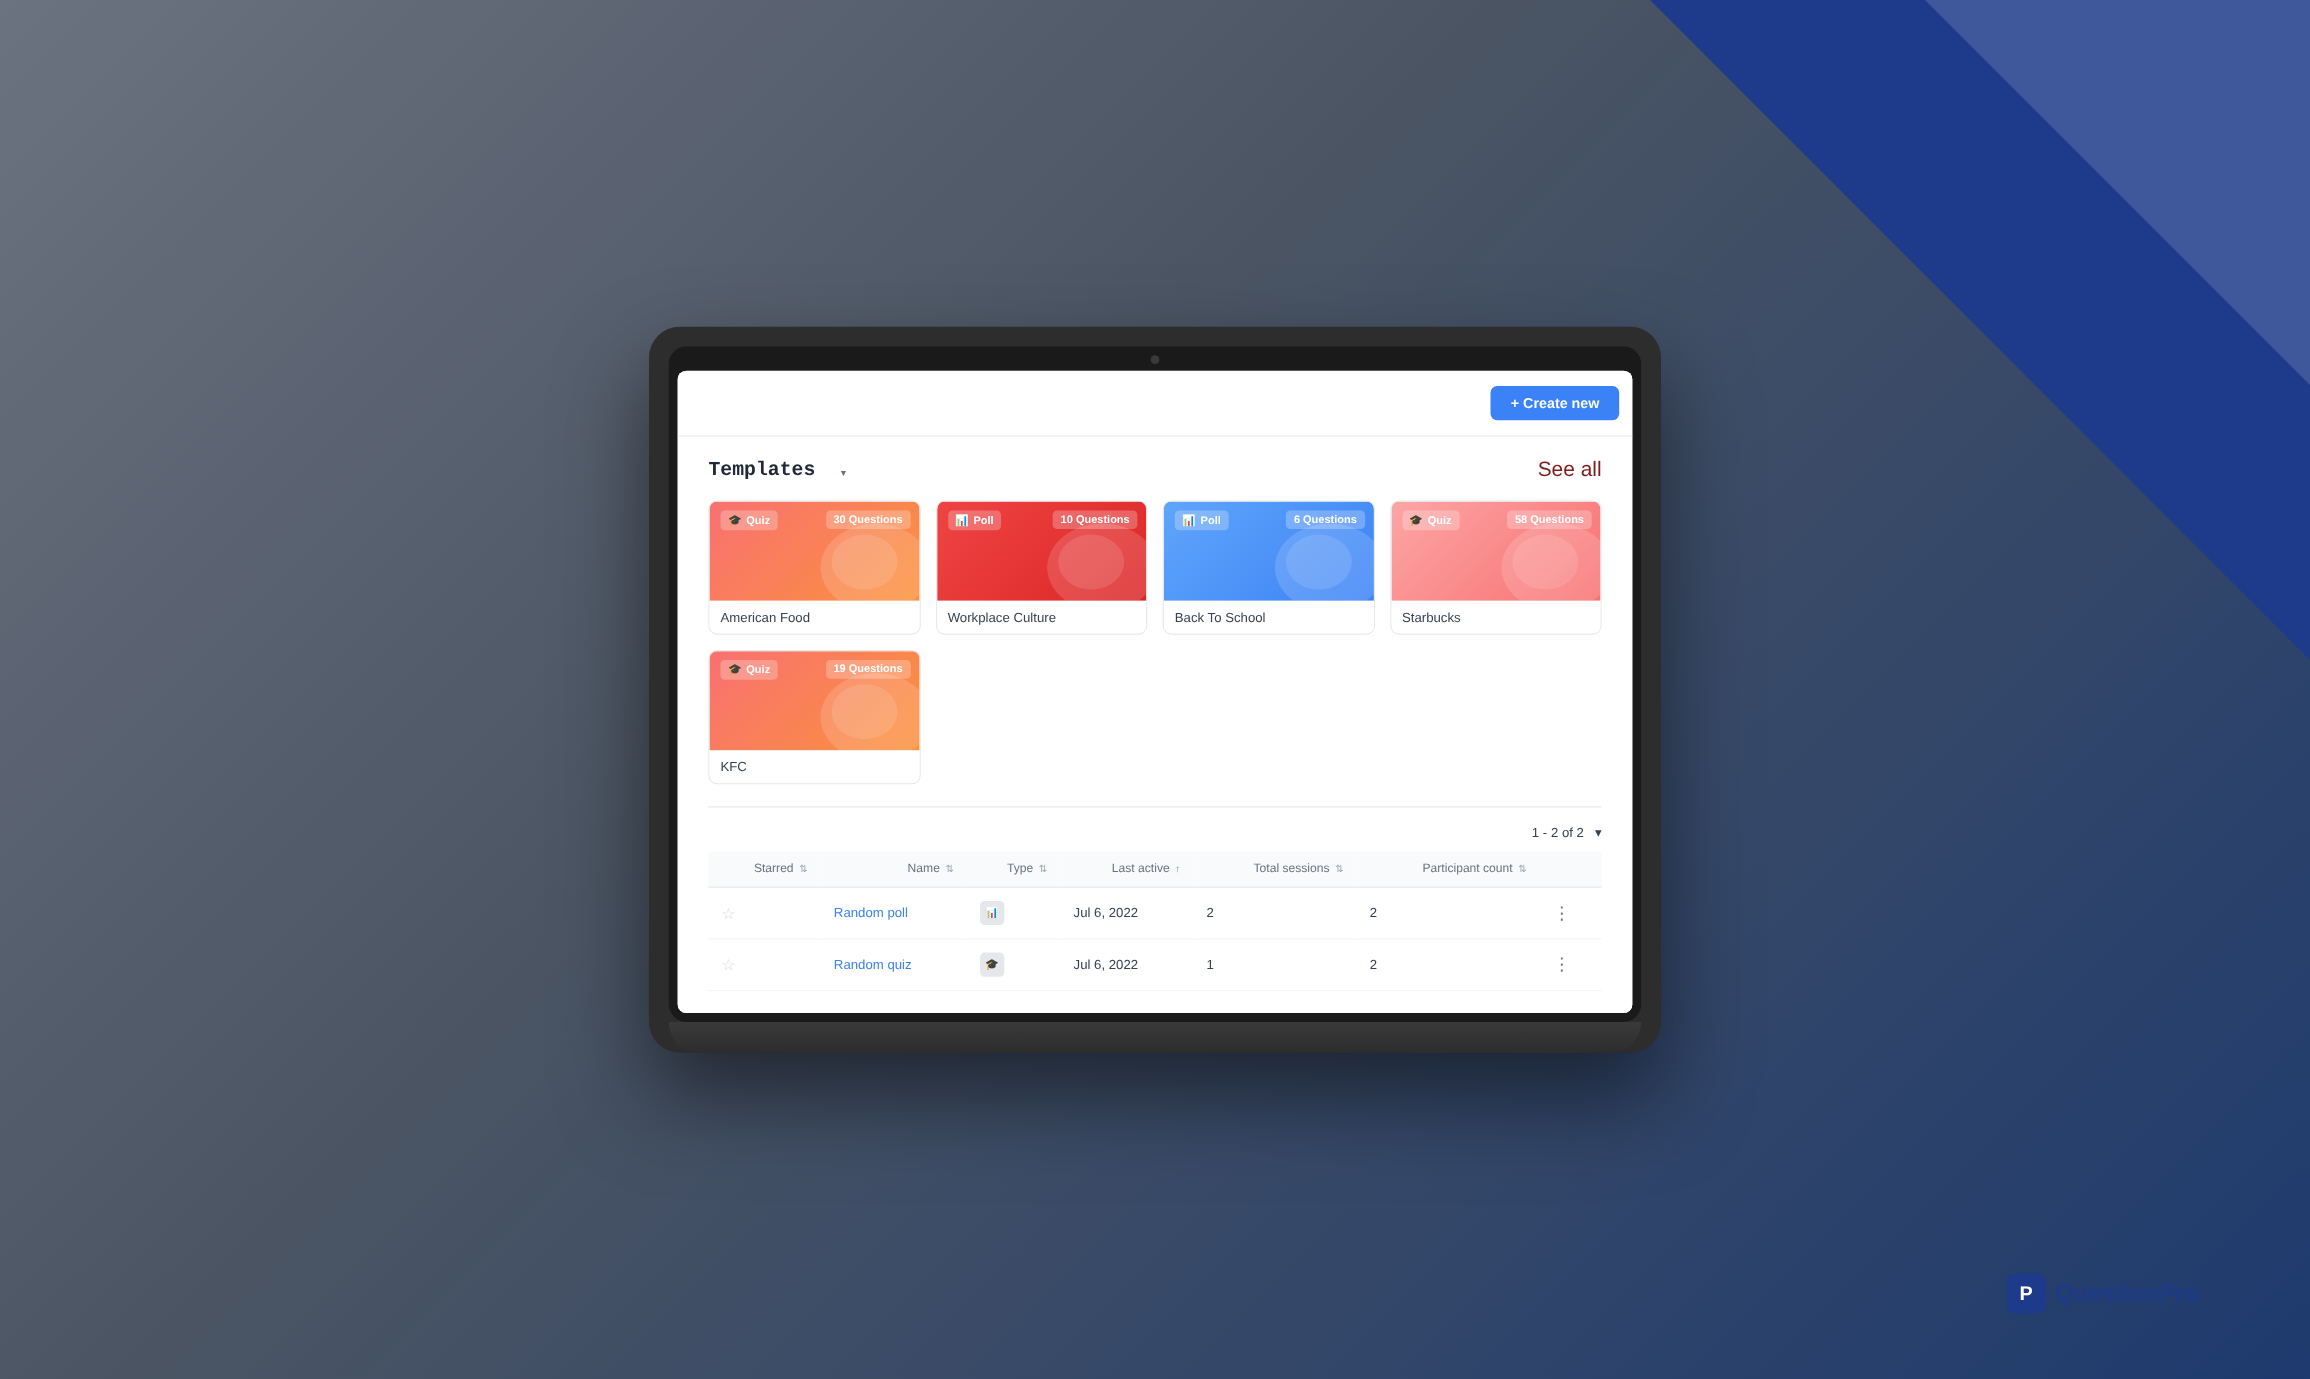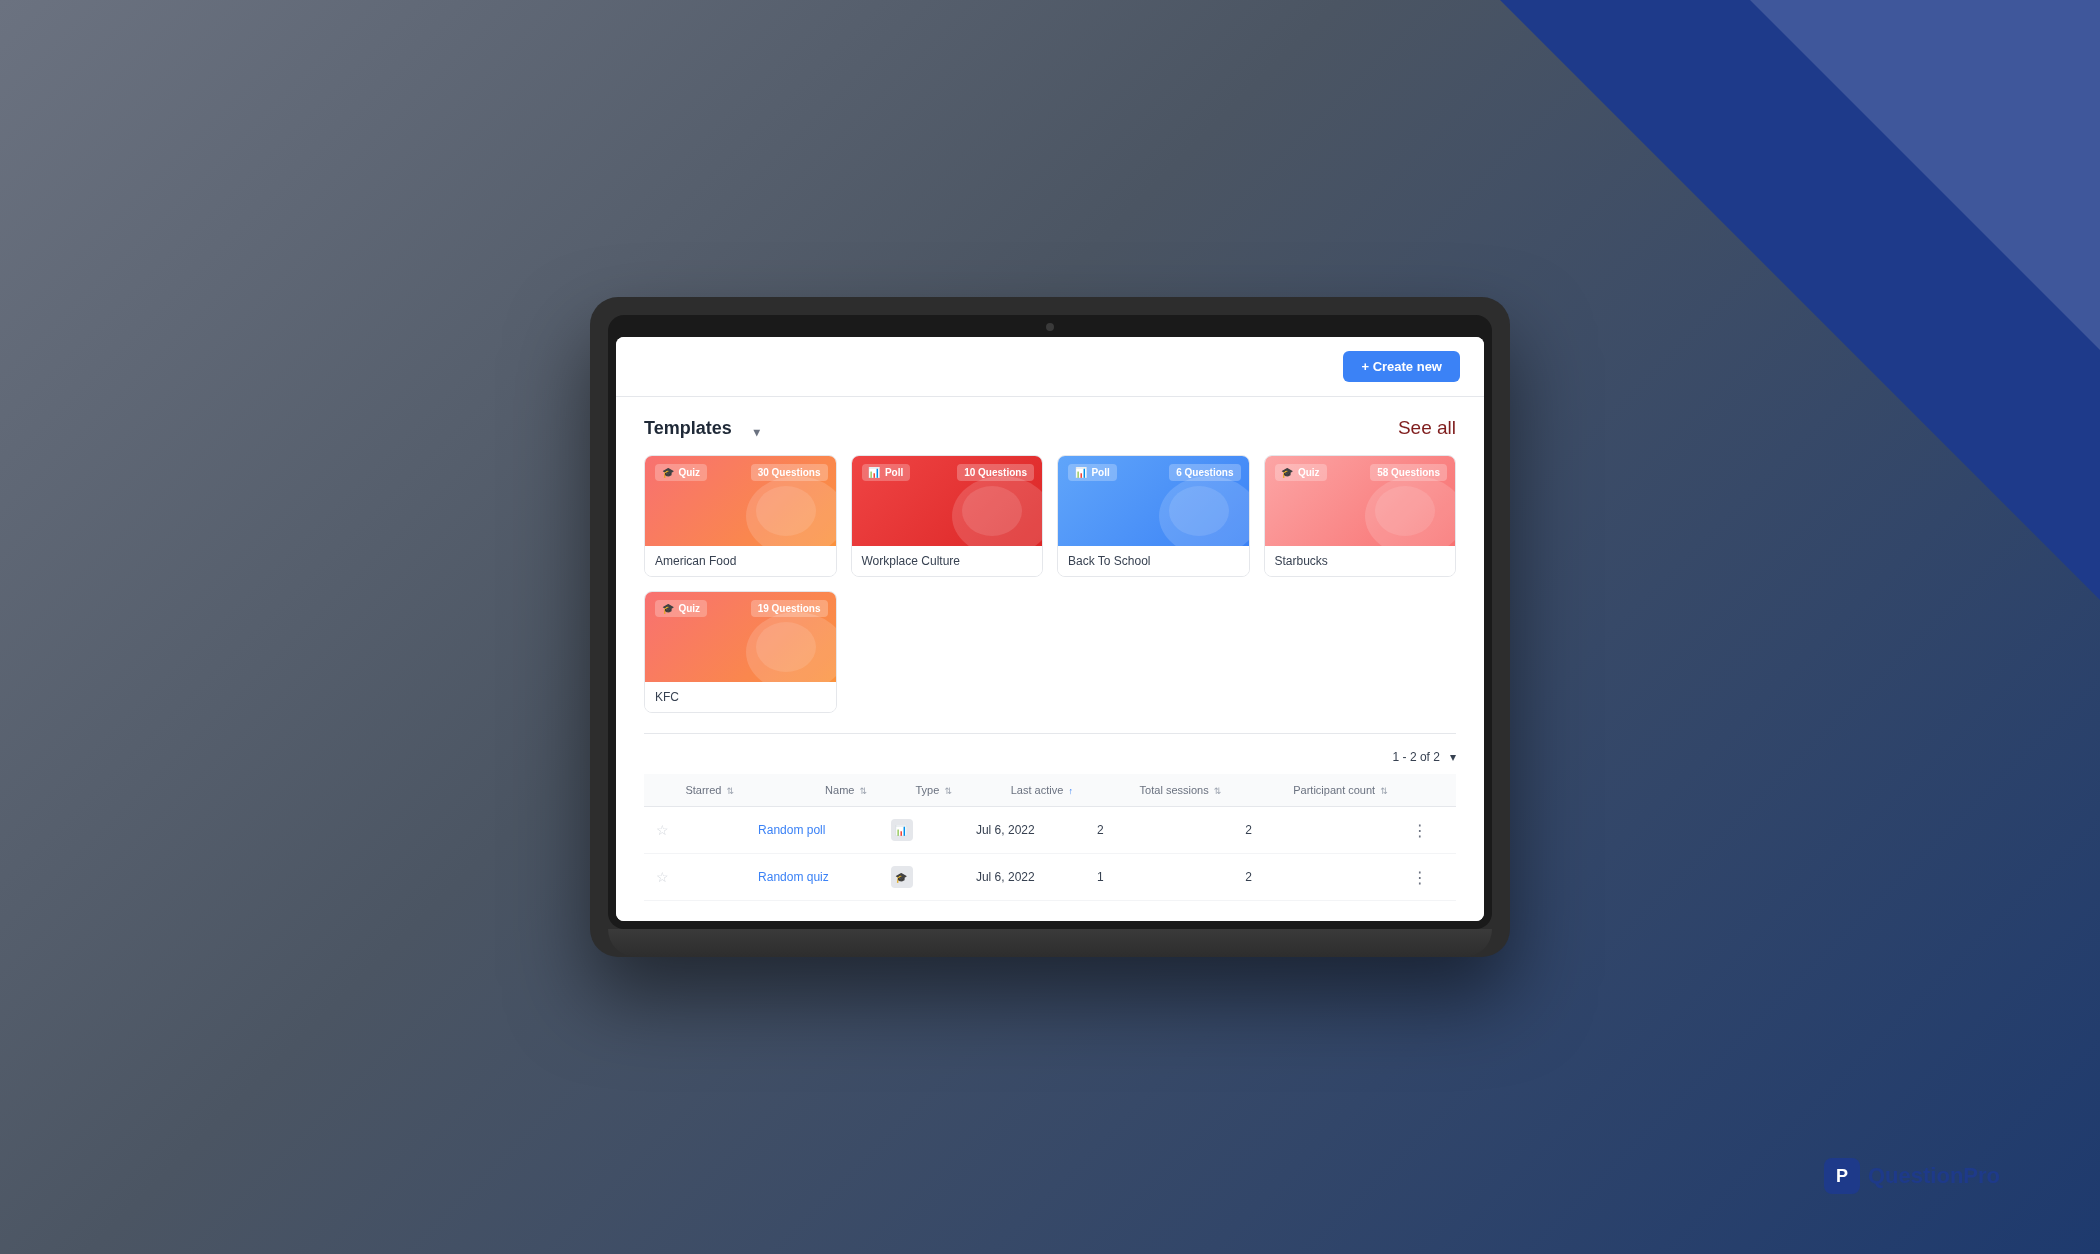--- a/index.html
+++ b/index.html
@@ -67,21 +67,21 @@
       border-radius: 8px;
       overflow: hidden;
       width: 100%;
       min-height: 560px;
     }
 
     
     .top-bar {
       background: #fff;
       border-bottom: 1px solid #e5e7eb;
-      padding: 14px 24px;
+      padding: 14px 12px;
       display: flex;
       justify-content: flex-end;
       align-items: center;
     }
 
     .create-new-btn {
       background: #3b82f6;
       color: #fff;
       border: none;
       border-radius: 6px;
@@ -108,20 +108,21 @@
       margin-bottom: 16px;
     }
 
     .section-title {
       font-size: 18px;
       font-weight: 600;
       color: #1f2937;
       display: flex;
       align-items: flex-end;
       gap: 22px;
+      font-family: Liberation Mono, monospace;
     }
 
     .chevron-icon {
       font-size: 12px;
       color: #6b7280;
     }
 
     .see-all-link {
       color: #7f1d1d;
       font-size: 19px;

